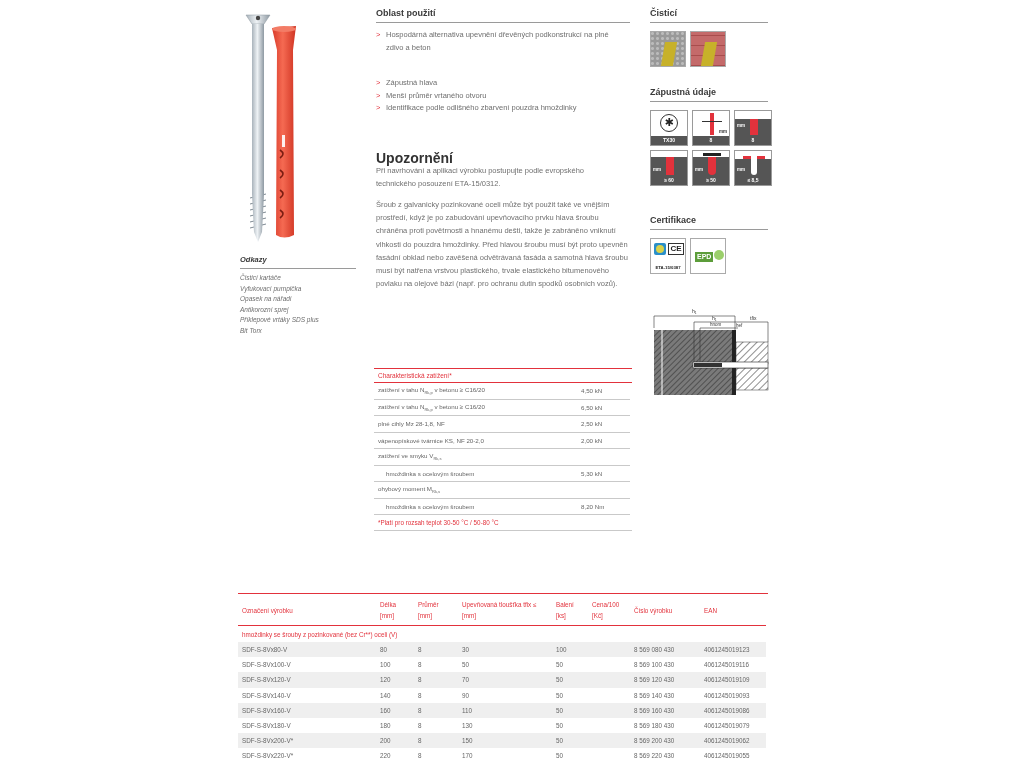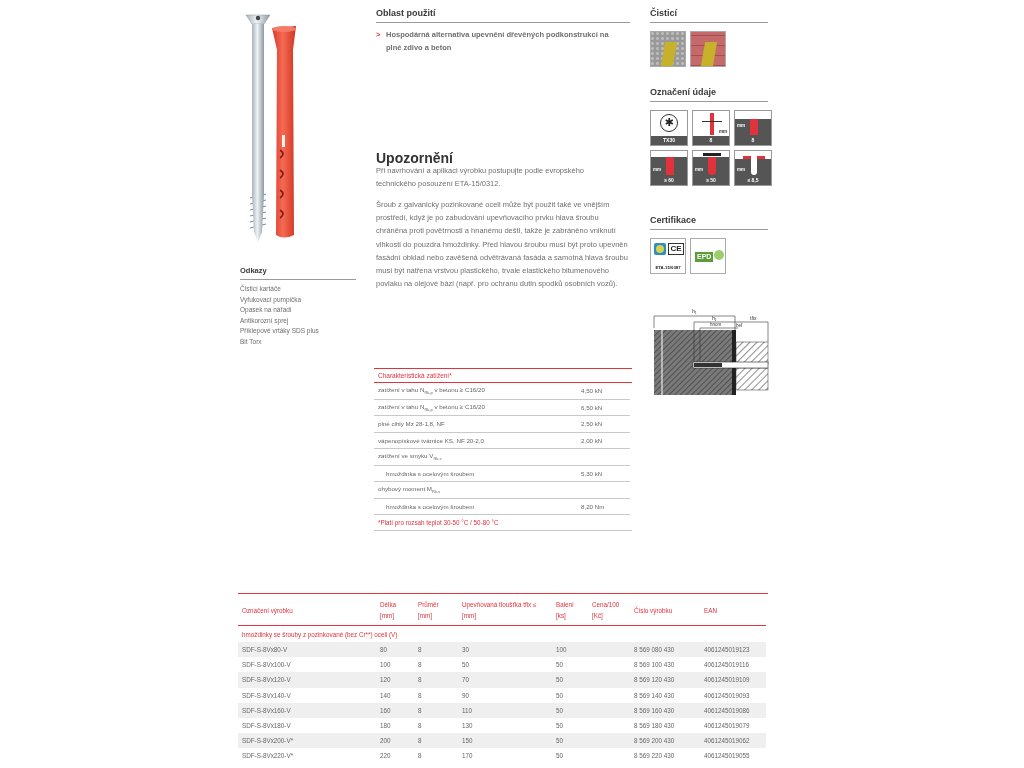--- a/index.html
+++ b/index.html
@@ -70,40 +70,45 @@
     <g stroke="#7b1d12" stroke-width="1.6" fill="none">
       <path d="M44 140 q6 4 0 8"></path>
         <path d="M44 160 q6 4 0 8"></path>
         <path d="M44 180 q6 4 0 8"></path>
         <path d="M44 200 q6 4 0 8"></path>
     </g>
     <rect x="46" y="125" width="3" height="12" fill="#fff" opacity="0.9"></rect>
   </svg>
 </div>
 
-<div class="abs" style="left:240px; top:266px; width:116px;">
+<div class="abs" style="left:240px; top:255px; width:116px;font-style:italic;">
   <div class="sec-title" style="font-size:7.5px;">Odkazy</div>
   <div style="margin-top:4px;">
     <div class="small" style="font-size:6.5px; line-height:10.5px;">Čisticí kartáče</div>
     <div class="small" style="font-size:6.5px; line-height:10.5px;">Vyfukovací pumpička</div>
     <div class="small" style="font-size:6.5px; line-height:10.5px;">Opasek na nářadí</div>
     <div class="small" style="font-size:6.5px; line-height:10.5px;">Antikorozní sprej</div>
     <div class="small" style="font-size:6.5px; line-height:10.5px;">Příklepové vrtáky SDS plus</div>
     <div class="small" style="font-size:6.5px; line-height:10.5px;">Bit Torx</div>
   </div>
 </div>
 
 <div class="abs" style="left:376px; top:8px; width:254px;">
   <div class="sec-title">Oblast použití</div>
   <ul class="arrows" style="margin-top:6px;">
-    <li style="padding-right:20px;font-weight:bold;">Hospodárná alternativa upevnění dřevěných podkonstrukcí na plné zdivo a beton</li>
+    <li style="padding-right:20px;">Hospodárná alternativa upevnění dřevěných podkonstrukcí na plné zdivo a beton</li>
   </ul>
 </div>
 
 <div class="abs" style="left:376px; top:72px; width:254px;">
+  <ul class="arrows" style="margin-top:5px;">
+    <li>Zápustná hlava</li>
+    <li>Menší průměr vrtaného otvoru</li>
+    <li>Identifikace podle odlišného zbarvení pouzdra hmoždinky</li>
+  </ul>
 </div>
 
 <div class="abs" style="left:376px; top:152px; width:254px;">
   <div class="bold-title">Upozornění</div>
   <div class="para" style="padding-right:10px;">Při navrhování a aplikaci výrobku postupujte podle evropského technického posouzení ETA-15/0312.</div>
 </div>
 
 <div class="abs" style="left:376px; top:198px; width:256px;">
   <div class="para" style="padding-right:2px;">Šroub z galvanicky pozinkované oceli může být použit také ve vnějším prostředí, když je po zabudování upevňovacího prvku hlava šroubu chráněna proti povětrnosti a hnanému dešti, takže je zabráněno vniknutí vlhkosti do pouzdra hmoždinky. Před hlavou šroubu musí být proto upevněn fasádní obklad nebo zavěšená odvětrávaná fasáda a samotná hlava šroubu musí být natřena vrstvou plastického, trvale elastického bitumenového povlaku na olejové bázi (např. pro ochranu dutin spodků osobních vozů).</div>
 </div>
@@ -154,21 +159,21 @@
   <div class="sec-title">Čisticí</div>
 </div>
 <div class="abs" style="left:650px; top:31px; width:36px; height:36px; border:1px solid #aaa; box-sizing:border-box; background: radial-gradient(circle at 30% 30%, #bbb 1px, transparent 2px) 0 0/5px 5px, #999;">
   <div style="position:absolute; left:12px; top:10px; width:12px; height:24px; background:#c7b12a; transform:skewX(-10deg);"></div>
 </div>
 <div class="abs" style="left:690px; top:31px; width:36px; height:36px; border:1px solid #aaa; box-sizing:border-box; background: repeating-linear-gradient(0deg, #a84d4d 0 1px, #c46a6a 1px 10px);">
   <div style="position:absolute; left:12px; top:10px; width:12px; height:24px; background:#c7b12a; transform:skewX(-10deg);"></div>
 </div>
 
 <div class="abs" style="left:650px; top:87px; width:118px;">
-  <div class="sec-title">Označení údaje</div>
+  <div class="sec-title">Zápustná údaje</div>
 </div>
 
 <div class="icon-tile" style="left:650px; top:110px;">
   <div style="position:absolute; left:9px; top:3px; width:18px; height:18px; border:1.5px solid #333; border-radius:50%; box-sizing:border-box; text-align:center; line-height:15px; font-size:11px; color:#222;">✱</div>
   <div class="bar">TX30</div>
 </div>
 <div class="icon-tile" style="left:692px; top:110px;">
   <div style="position:absolute; left:17px; top:2px; width:4px; height:22px; background:#e2323c;"></div>
   <div style="position:absolute; left:9px; top:10px; width:20px; height:1px; background:#333;"></div>
   <div style="position:absolute; right:2px; top:18px; font-size:4.5px; color:#333; font-weight:bold;">mm</div>

